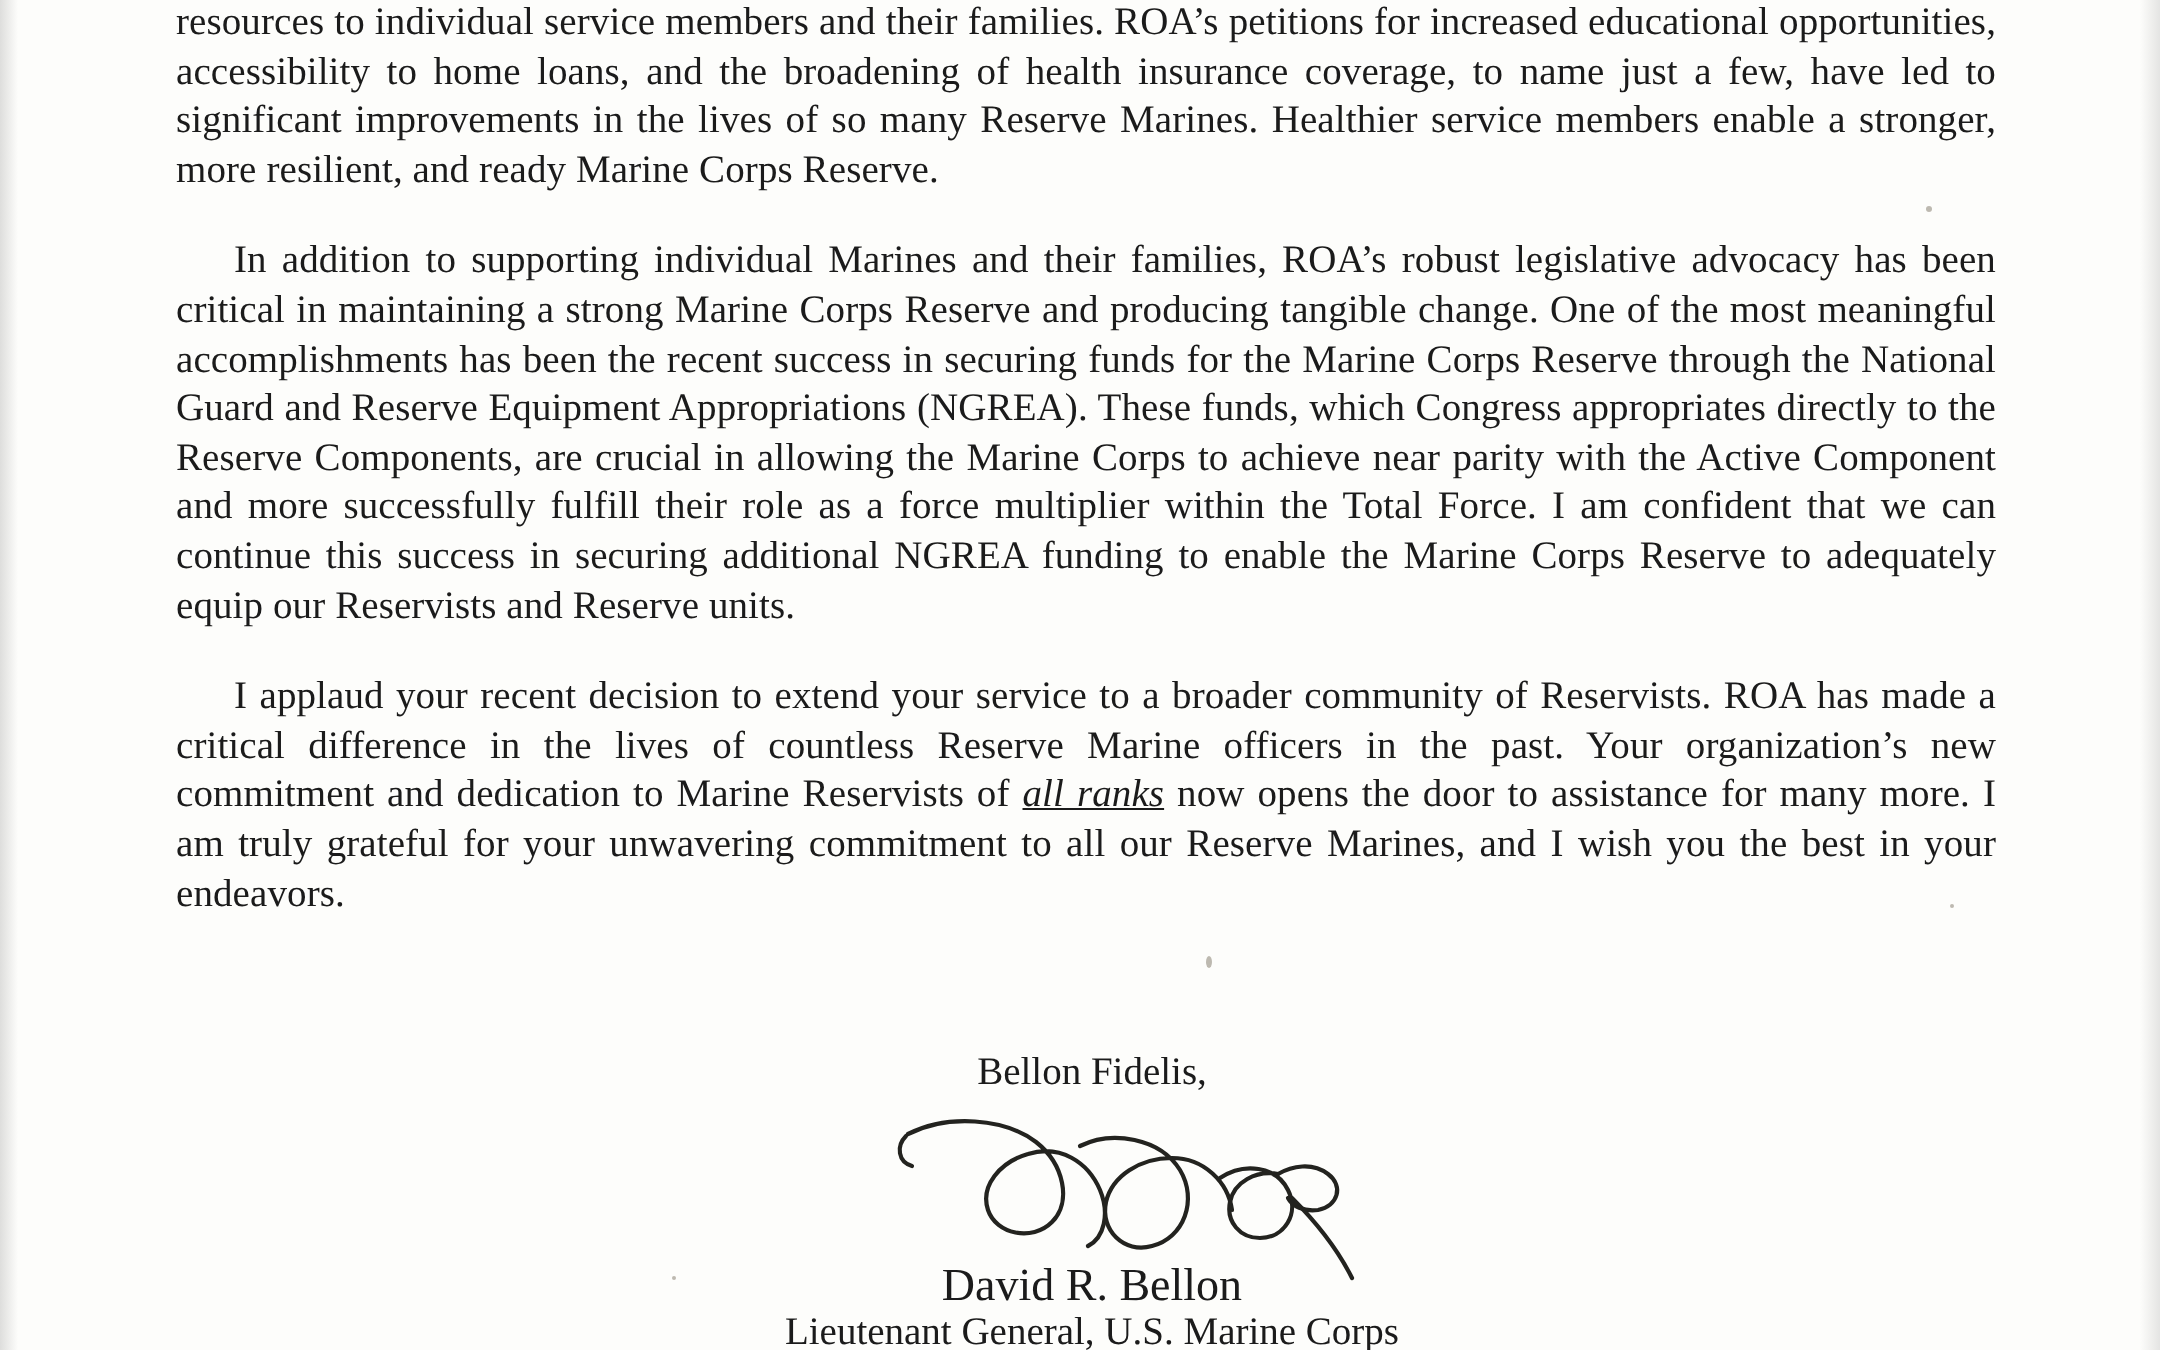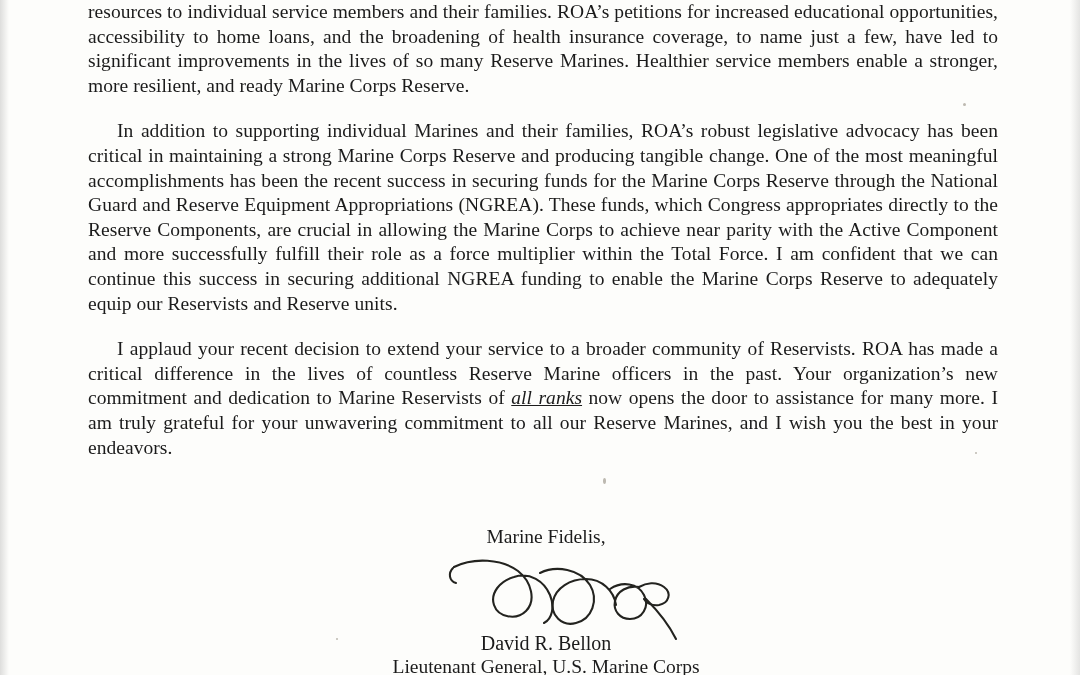--- a/index.html
+++ b/index.html
@@ -62,21 +62,21 @@
     position: relative;
     height: 82px;
     width: 1080px;
   }
   .signature {
     position: absolute;
     left: 440px;
     top: -6px;
   }
   .sig-name {
-    font-size: 20px;
+    font-size: 23px;
     line-height: 24px;
     color: #1b1b1b;
     margin-left: 12px;
   }
   .sig-title {
     font-size: 19.5px;
     line-height: 24px;
     color: #1b1b1b;
     margin-left: 12px;
   }
@@ -106,21 +106,21 @@
 
 <div class="page">
 
   <div class="body-text">
     <p class="para no-indent">resources to individual service members and their families. ROA’s petitions for increased educational opportunities, accessibility to home loans, and the broadening of health insurance coverage, to name just a few, have led to significant improvements in the lives of so many Reserve Marines. Healthier service members enable a stronger, more resilient, and ready Marine Corps Reserve.</p>
     <p class="para">In addition to supporting individual Marines and their families, ROA’s robust legislative advocacy has been critical in maintaining a strong Marine Corps Reserve and producing tangible change. One of the most meaningful accomplishments has been the recent success in securing funds for the Marine Corps Reserve through the National Guard and Reserve Equipment Appropriations (NGREA). These funds, which Congress appropriates directly to the Reserve Components, are crucial in allowing the Marine Corps to achieve near parity with the Active Component and more successfully fulfill their role as a force multiplier within the Total Force. I am confident that we can continue this success in securing additional NGREA funding to enable the Marine Corps Reserve to adequately equip our Reservists and Reserve units.</p>
     <p class="para"><span>I applaud your recent decision to extend your service to a broader community of Reservists. ROA has made a critical difference in the lives of countless Reserve Marine officers in the past. Your organization’s new commitment and dedication to Marine Reservists of </span><em>all ranks</em><span> now opens the door to assistance for many more. I am truly grateful for your unwavering commitment to all our Reserve Marines, and I wish you the best in your endeavors.</span></p>
   </div>
 
   <div class="closing-block">
-    <div class="semper">Marine Fidelis,</div>
+    <div class="semper">Bellon Fidelis,</div>
 
     <div class="sig-wrap">
       <svg class="signature" width="260" height="100" viewBox="0 0 260 100" xmlns="http://www.w3.org/2000/svg">
         <g fill="none" stroke="#23231f" stroke-width="2.1" stroke-linecap="round" stroke-linejoin="round">
           <path d="M14 24 C34 14, 62 16, 78 28 C92 39, 96 58, 86 68 C76 78, 58 74, 54 62 C50 50, 60 38, 74 34 C90 29, 104 38, 110 52 C115 64, 112 76, 104 80"></path>
           <path d="M100 30 C116 22, 140 26, 150 42 C159 57, 152 76, 136 80 C122 84, 110 72, 113 58 C116 45, 130 36, 146 36 C162 36, 174 48, 176 62"></path>
           <path d="M170 46 C182 38, 198 40, 204 52 C210 64, 202 76, 190 76 C180 76, 173 68, 175 58 C177 48, 188 42, 199 44"></path>
           <path d="M199 44 C206 40, 216 38, 224 44 C232 50, 229 60, 219 62 C212 63, 206 60, 204 56"></path>
           <path d="M206 56 C216 66, 228 80, 236 96"></path>
           <path d="M13 25 C8 30, 9 38, 16 40"></path>

